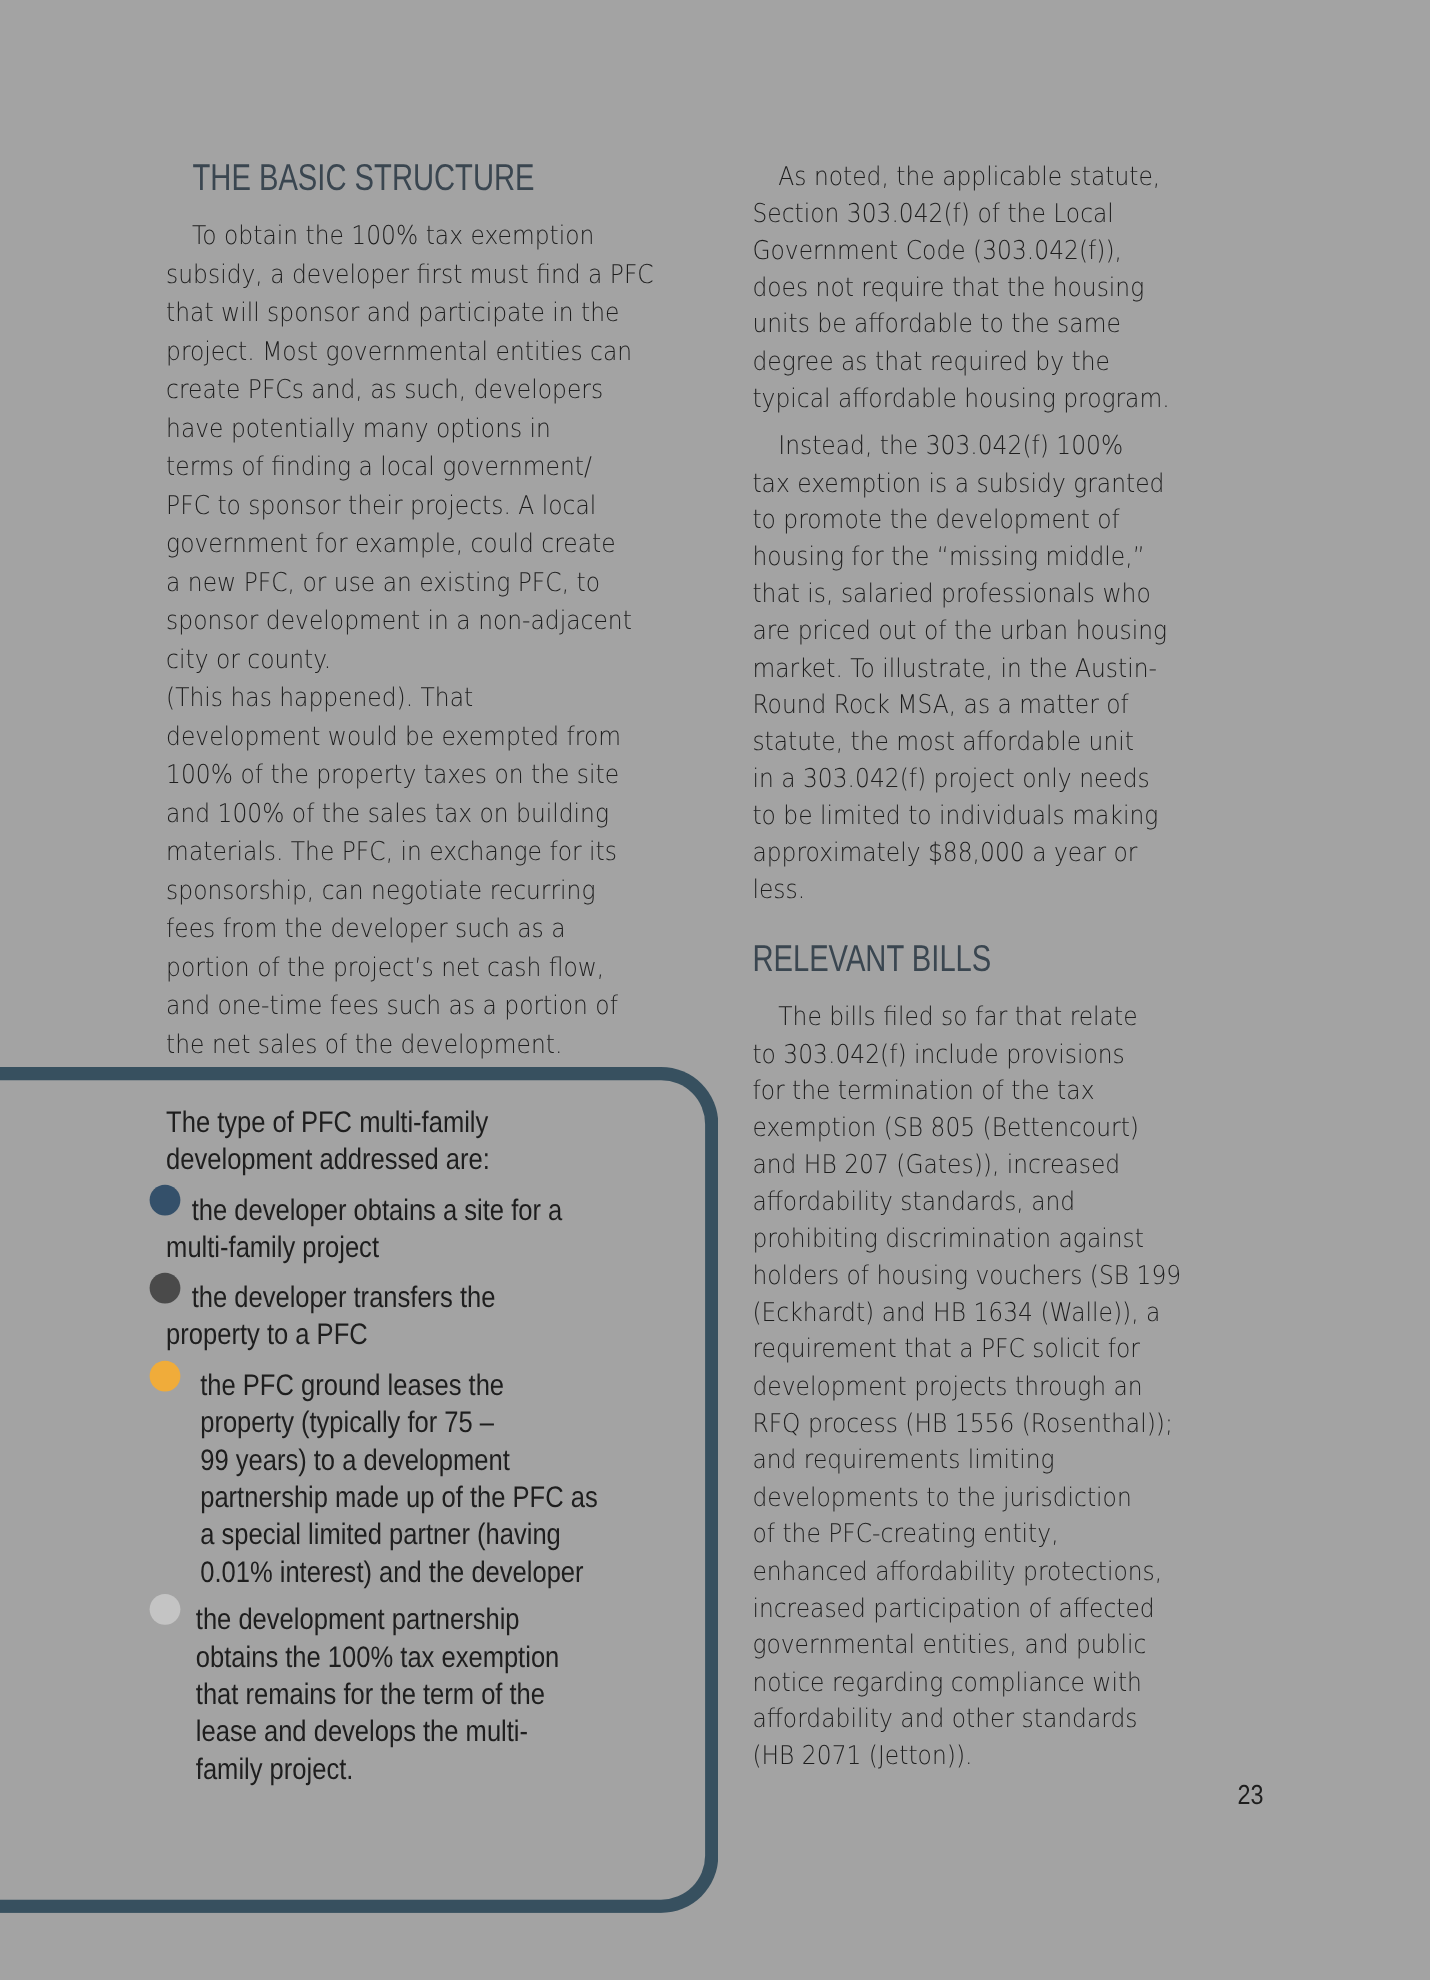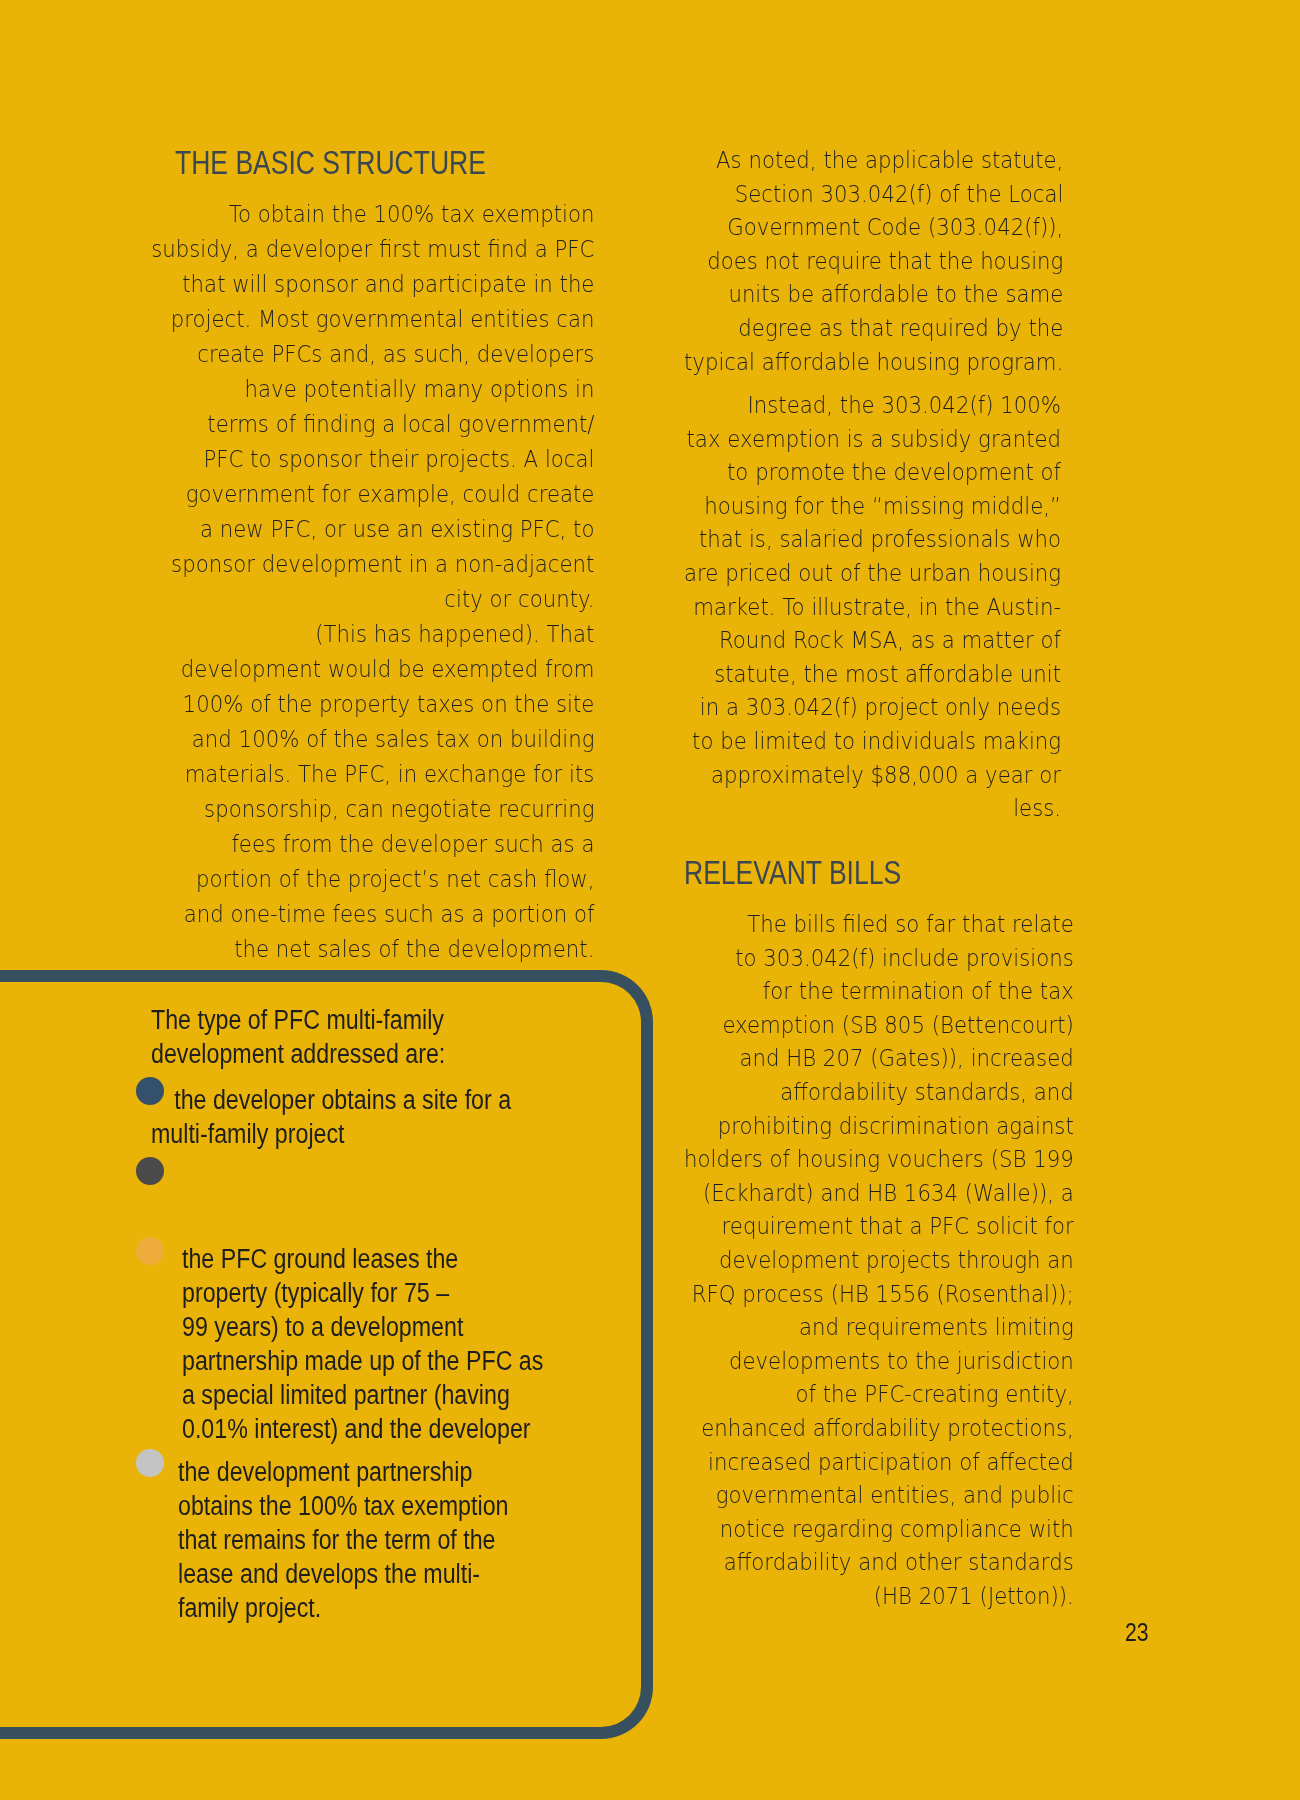--- a/index.html
+++ b/index.html
@@ -1,36 +1,35 @@
 <!DOCTYPE html>
 <html><head>
 <meta charset="utf-8">
 <style>
   html, body { margin: 0; padding: 0; background: #ffffff; }
   body { width: 1300px; height: 1800px; position: relative; overflow: hidden; }
-  .page { position: absolute; left: 0; top: 0; width: 1300px; height: 1800px; background: #eab308; }
+  .page { position: absolute; left: 0; top: 0; width: 1300px; height: 1800px; background: #a3a3a3; }
   .heading {
     position: absolute;
     font-family: "Liberation Sans", sans-serif;
     font-weight: 400;
     font-size: 34px;
     color: #3a4650;
     letter-spacing: 0px;
     transform: scaleX(0.78);
     transform-origin: left top;
     white-space: nowrap;
     margin: 0;
   }
   .col {
     position: absolute;
     font-family: "DejaVu Sans", sans-serif;
     font-size: 23.5px;
     color: #1e1e1e;
     font-weight: 300;
-    text-align: right;
   }
   .col .line {
     display: block;
     white-space: nowrap;
     transform-origin: left top;
   }
   .left-col { left: 151px; top: 197px; width: 490px; }
   .left-col .line { height: 35px; line-height: 35px; transform: scaleX(0.905); }
   .right-col .line { height: 33.6px; line-height: 33.6px; transform: scaleX(0.905); }
   .indent { padding-left: 26px; }
@@ -115,20 +114,24 @@
     <span class="line">development addressed are:</span>
   </div>
 
   <span class="bullet" style="left:136px; top:1077px; background:#34506a;"></span>
   <div class="box-text" style="left:151px; top:1083px;">
     <span class="line" style="padding-left:27px;">the developer obtains a site for a</span>
     <span class="line">multi-family project</span>
   </div>
 
   <span class="bullet" style="left:136px; top:1157px; background:#4a4a4a;"></span>
+  <div class="box-text" style="left:151px; top:1162px;">
+    <span class="line" style="padding-left:27px;">the developer transfers the</span>
+    <span class="line">property to a PFC</span>
+  </div>
 
   <span class="bullet" style="left:136px; top:1237px; background:#f0ac3a;"></span>
   <div class="box-text" style="left:182px; top:1242px;">
     <span class="line">the PFC ground leases the</span>
     <span class="line">property (typically for 75 –</span>
     <span class="line">99 years) to a development</span>
     <span class="line">partnership made up of the PFC as</span>
     <span class="line">a special limited partner (having</span>
     <span class="line">0.01% interest) and the developer</span>
   </div>

